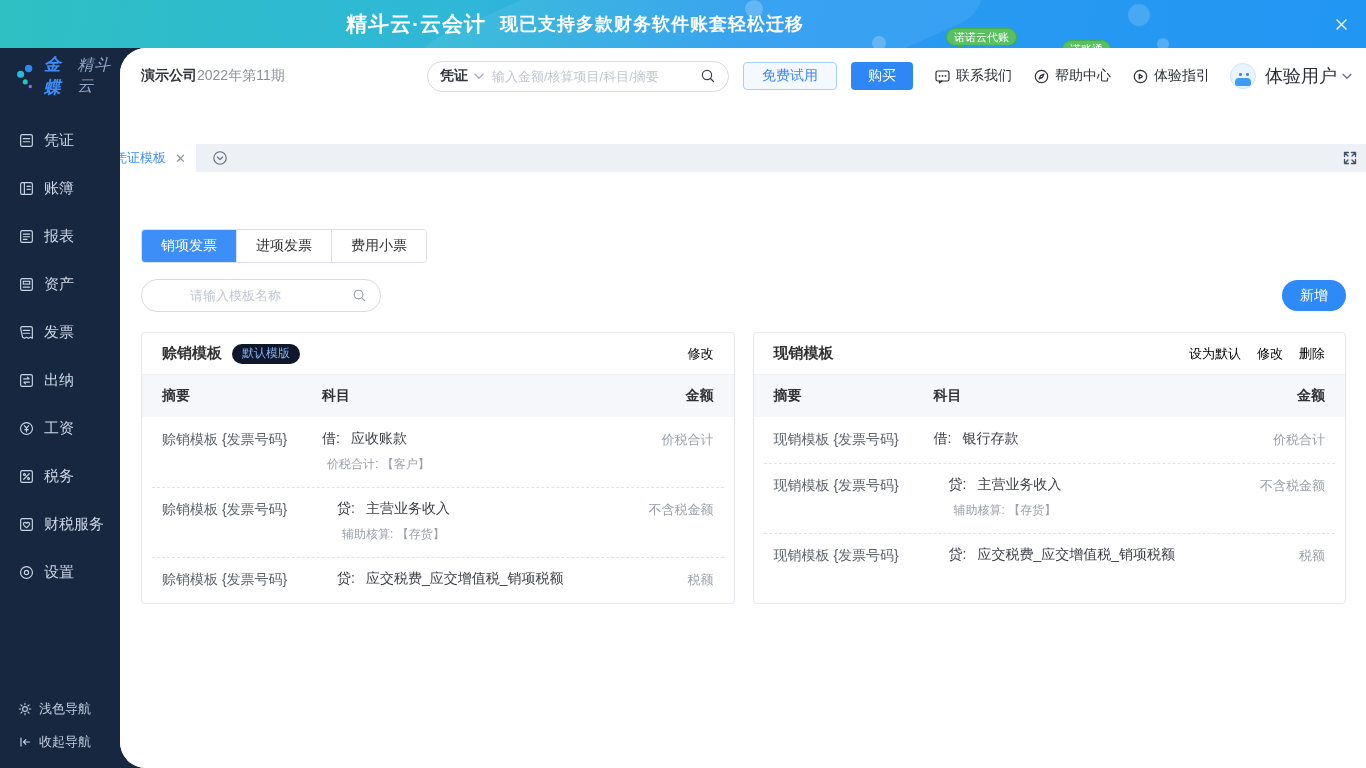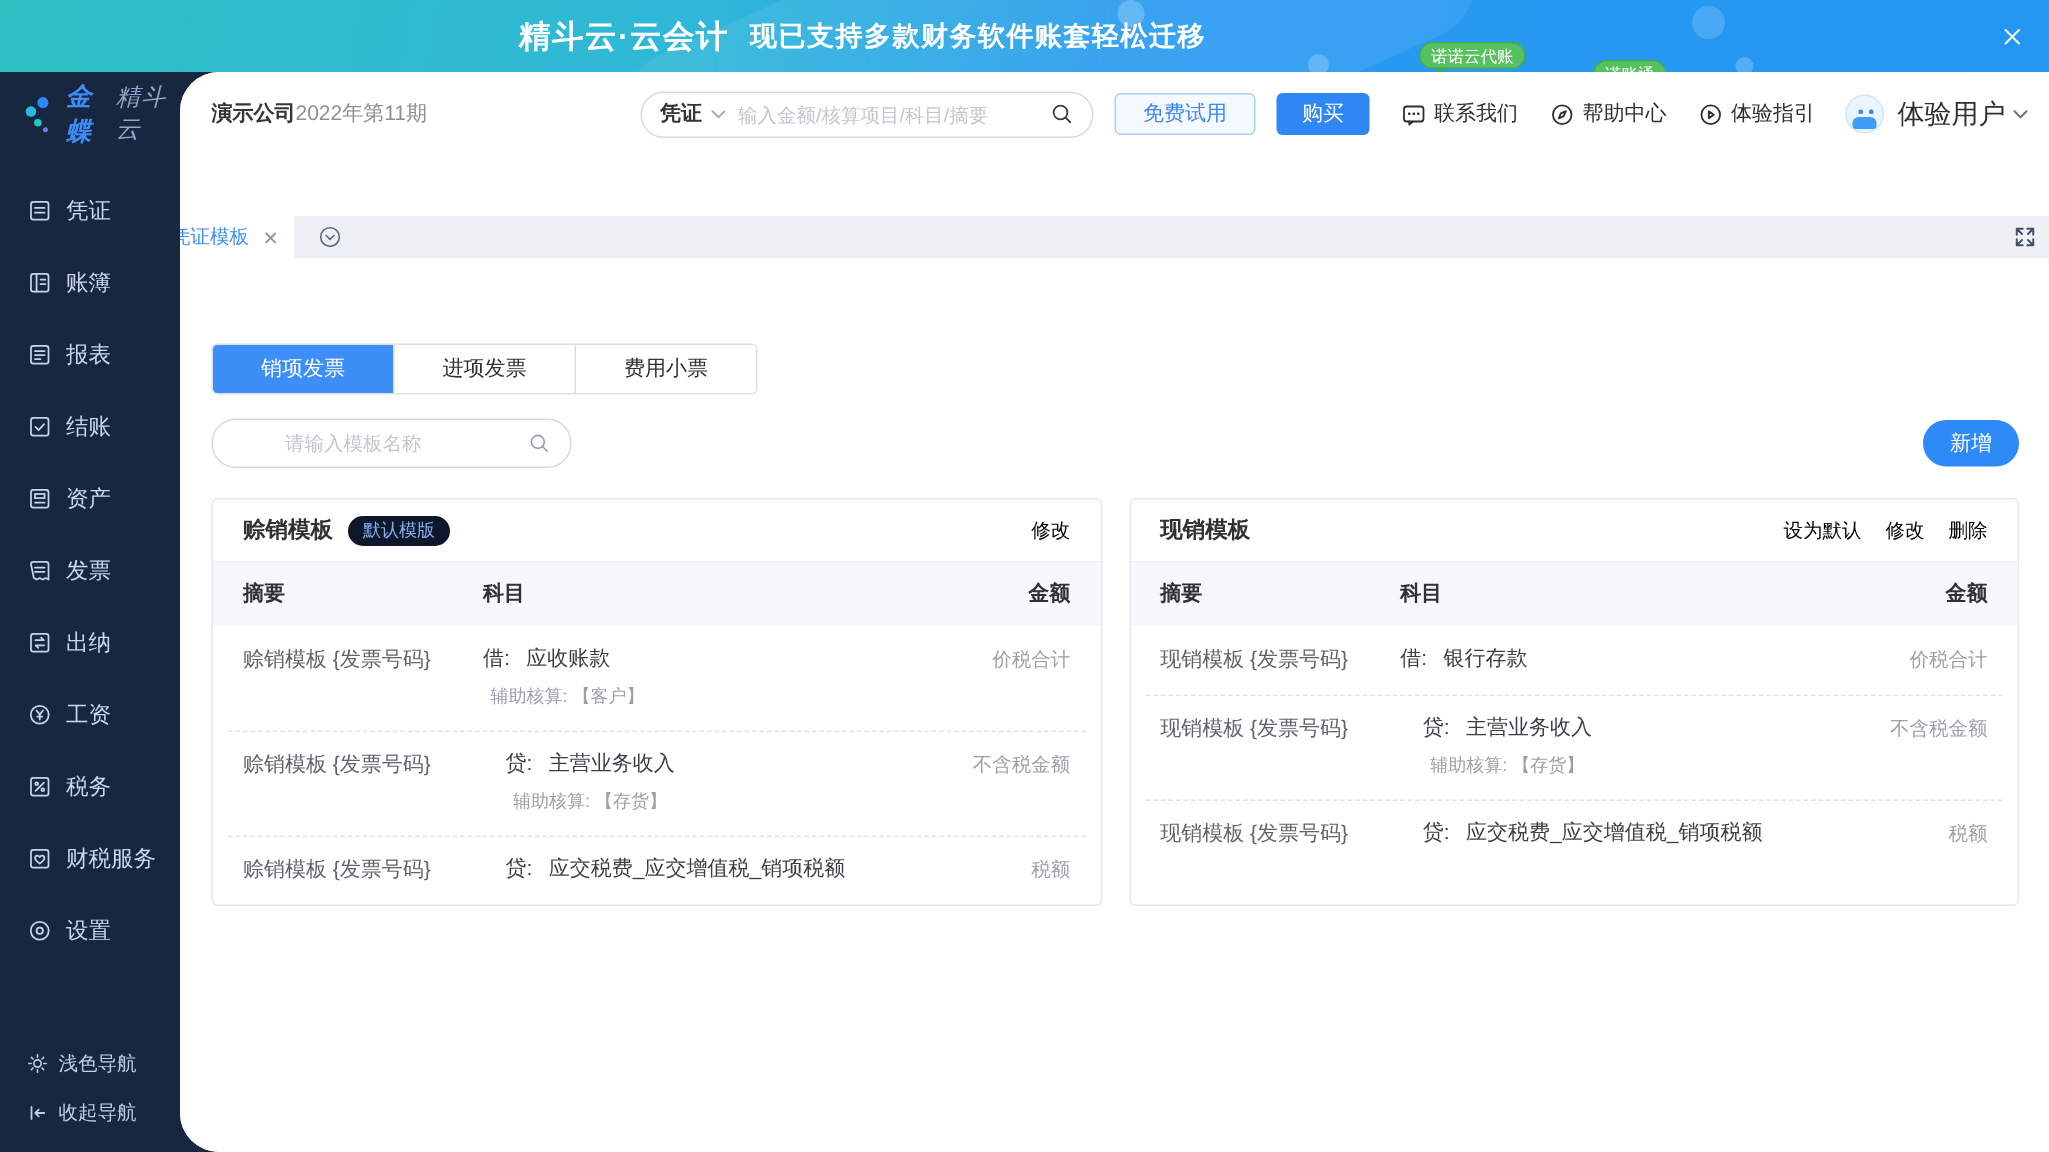--- a/index.html
+++ b/index.html
@@ -83,21 +83,21 @@
   .doc-tab { height:28px; background:#fff; display:flex; align-items:center; gap:9px;
     padding:0 10px 0 14px; margin-left:-46px; font-size:13px; color:#3e8ef7; cursor:pointer;
     white-space:nowrap; }
   .tab-close { color:#8a94a6; font-size:13px; cursor:pointer; line-height:1; }
   .tab-chev-circle { margin-left:16px; cursor:pointer; }
   .strip-expand { margin-left:auto; margin-right:8px; cursor:pointer; }
 
   
   .main { flex:1; background:#fff; padding:17px 20px 0 21px; overflow:hidden; }
   .seg { display:inline-flex; border:1px solid #dcdfe6; border-radius:4px; overflow:hidden; background:#fff;}
-  .seg-btn { height:32px; padding:0 32px; display:flex; align-items:center; font-size:14px;
+  .seg-btn { height:32px; padding:0 19px; display:flex; align-items:center; font-size:14px;
     color:#303133; background:#fff; border:none; border-left:1px solid #dcdfe6; cursor:pointer;
     font-family:inherit; }
   .seg-btn:first-child { border-left:none; }
   .seg-btn.active { background:#3e8ef7; color:#fff; }
 
   .filter-row { margin-top:16px; display:flex; align-items:center; }
   .tsearch { width:240px; height:33px; border:1px solid #d6dae1; border-radius:16px;
     display:flex; align-items:center; padding:0 13px; }
   .tsearch input { border:none; outline:none; flex:1; font-size:13px; color:#333; min-width:0;
     font-family:inherit;margin-left:35px;}
@@ -179,27 +179,20 @@
         <span>账簿</span>
       </div>
       <div class="nav-item">
         <svg width="17" height="17" viewBox="0 0 16 16" fill="none" stroke="#c9d4e6" stroke-width="1.1" stroke-linecap="round">
             <rect x="2.5" y="2.5" width="11" height="11" rx="1.5"></rect>
             <path d="M5 5.7h6M5 8.2h6M5 10.7h3.5"></path>
           </svg>
         <span>报表</span>
       </div>
       <div class="nav-item">
-        <svg width="17" height="17" viewBox="0 0 16 16" fill="none" stroke="#c9d4e6" stroke-width="1.1" stroke-linecap="round" stroke-linejoin="round">
-            <rect x="2.5" y="2.5" width="11" height="11" rx="1.5"></rect>
-            <path d="M5.3 8.1l2 2 3.4-3.7"></path>
-          </svg>
-        <span>结账</span>
-      </div>
-      <div class="nav-item">
         <svg width="17" height="17" viewBox="0 0 16 16" fill="none" stroke="#c9d4e6" stroke-width="1.1" stroke-linecap="round">
             <rect x="2.5" y="2.5" width="11" height="11" rx="1.5"></rect>
             <rect x="5" y="5" width="6" height="2.6"></rect>
             <path d="M5 10.5h6"></path>
           </svg>
         <span>资产</span>
       </div>
       <div class="nav-item">
         <svg width="17" height="17" viewBox="0 0 16 16" fill="none" stroke="#c9d4e6" stroke-width="1.1" stroke-linecap="round" stroke-linejoin="round">
             <path d="M2.5 4a1.5 1.5 0 011.5-1.5h8A1.5 1.5 0 0113.5 4v9.5l-1.8-1-1.9 1-1.8-1-1.9 1-1.8-1z"></path>
@@ -366,21 +359,21 @@
             <span>科目</span>
             <span class="col-amt">金额</span>
           </div>
           <div class="trow">
             <span class="row-sum">赊销模板 {发票号码}</span>
             <div class="entry">
               <div class="entry-line">
                 <span>借:</span>
                 <span>应收账款</span>
               </div>
-              <div class="entry-aux">辅助核算: 【客户】</div>
+              <div class="entry-aux">价税合计: 【客户】</div>
             </div>
             <span class="row-amt">价税合计</span>
           </div>
           <div class="trow credit">
             <span class="row-sum">赊销模板 {发票号码}</span>
             <div class="entry">
               <div class="entry-line">
                 <span>贷:</span>
                 <span>主营业务收入</span>
               </div>

